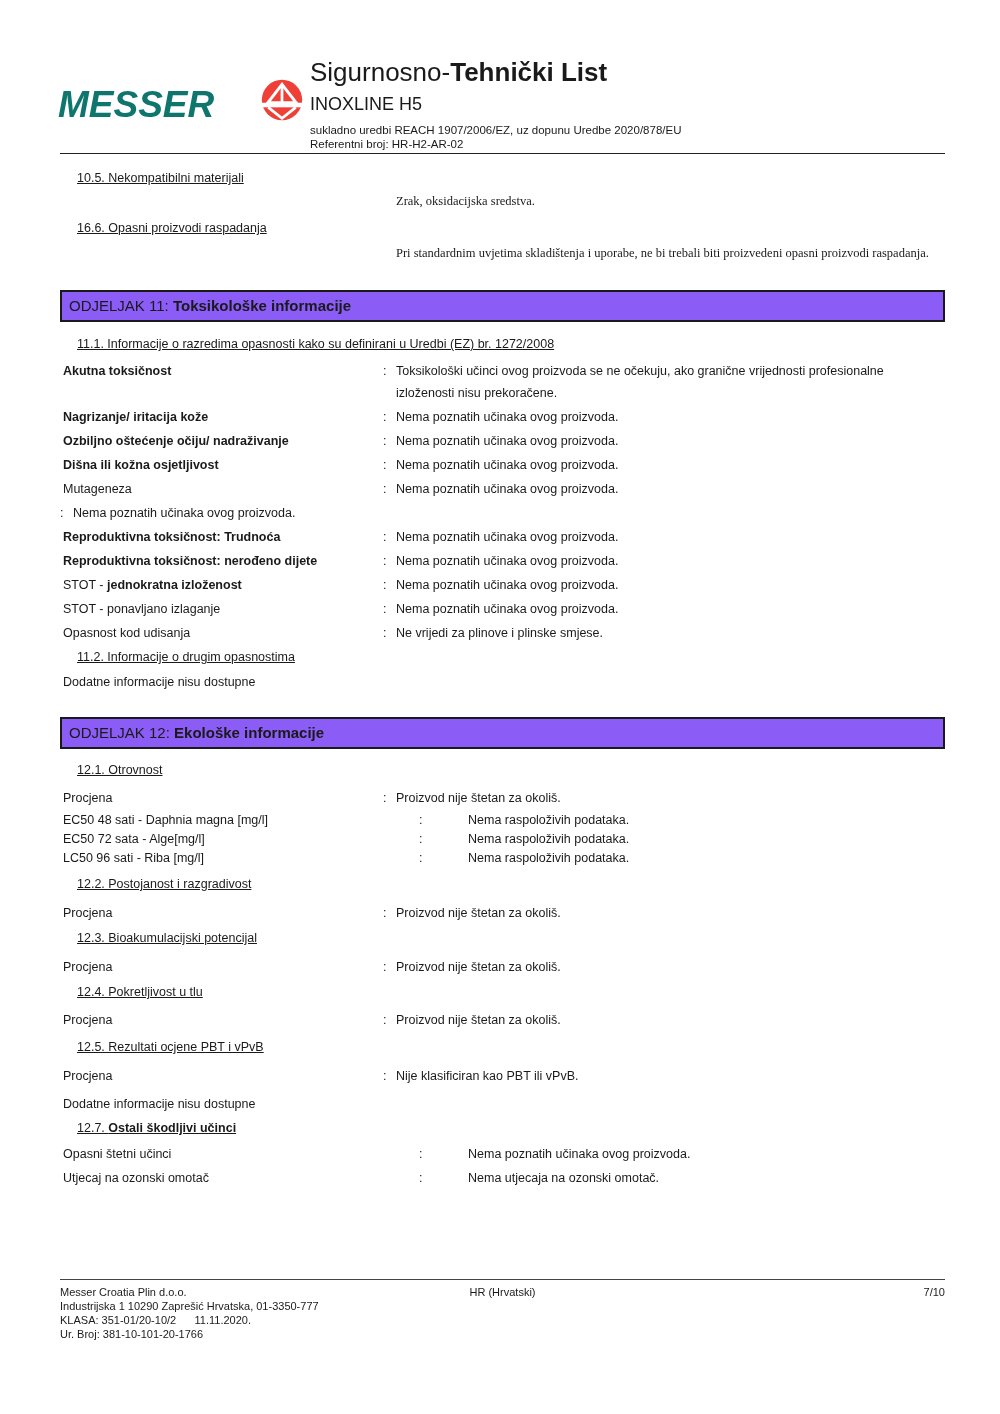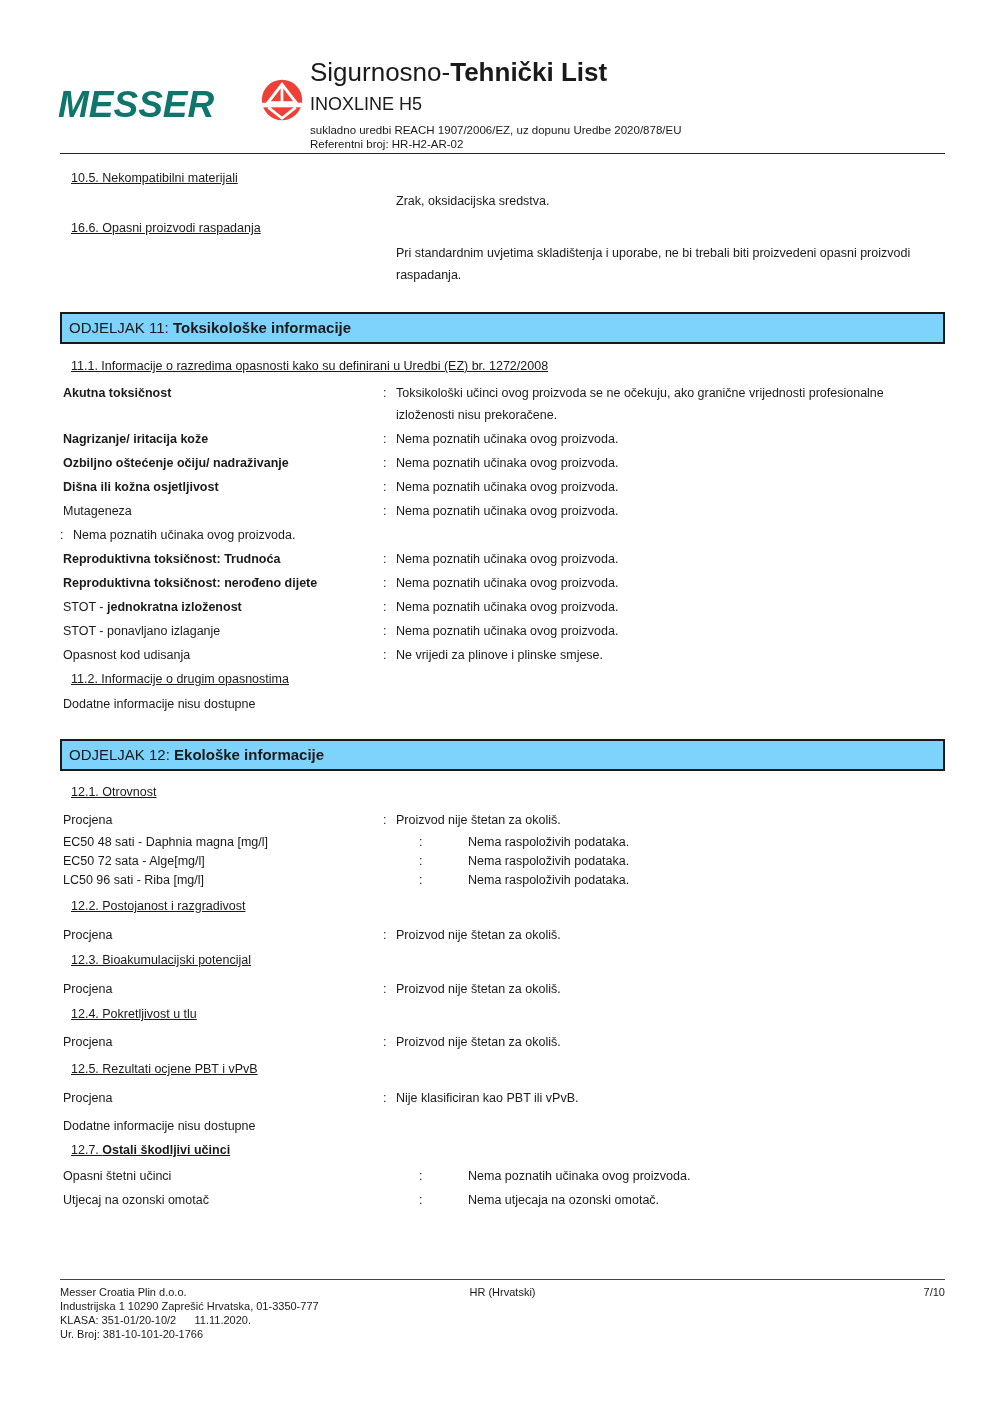--- a/index.html
+++ b/index.html
@@ -13,31 +13,31 @@
   .logo-text { font-size:37px; font-weight:bold; font-style:italic; color:#0f766e; line-height:38px; letter-spacing:0; }
   .logo-icon { position:absolute; left:202px; top:-8px; width:44px; height:44px; }
   .title-block { position:absolute; left:310px; top:57px; }
   .doc-title { font-size:26px; line-height:31px; font-weight:normal; margin:0; }
   .doc-title .b { font-weight:bold; }
   .product { font-size:18px; line-height:22px; margin-top:5px; }
   .reg { font-size:11.5px; line-height:14px; margin-top:8px; }
   .header-divider { position:absolute; top:153px; left:60px; width:885px; border-top:1.5px solid #222; }
   
   .content { position:absolute; left:60px; top:168px; width:885px; font-size:12.5px; }
-  .h-sub { text-decoration:underline; font-size:12.5px; line-height:16px; margin-left:11px; }
+  .h-sub { text-decoration:underline; font-size:12.5px; line-height:16px; margin-left:17px; }
   .b { font-weight:bold;text-align:center; }
   .pre { white-space:pre; }
-  .indent { margin-left:336px; line-height:21px; white-space:pre-wrap; }
+  .indent { margin-left:336px; line-height:21px; white-space:pre-wrap;font-family:Liberation Serif, serif; }
   .row { display:flex; line-height:22px; margin-bottom:2px; }
   .row .lbl { width:320px; padding-left:3px; flex:none; }
   .row .col { width:13px; flex:none; }
   .row .val { flex:1; white-space:pre-wrap; }
   .row.tight { line-height:19px; margin-bottom:0;gap:36px; }
   .banner {
-    border:2px solid #1a1a1a; background:#7dd3fc;
+    border:2px solid #1a1a1a; background:#8b5cf6;
     padding:4px 7px; font-size:15px; line-height:20px;
   }
   .note { padding-left:3px; line-height:16px; }
   
   .footer-divider { position:absolute; top:1279px; left:60px; width:885px; border-top:1px solid #444; }
   .footer { position:absolute; top:1285px; left:60px; width:885px; font-size:11px; line-height:14px; }
   .f-top { display:grid; grid-template-columns:1fr auto 1fr; }
   .f-center { text-align:center; }
   .f-right { text-align:right; }
   .ws { white-space:pre-wrap; }

